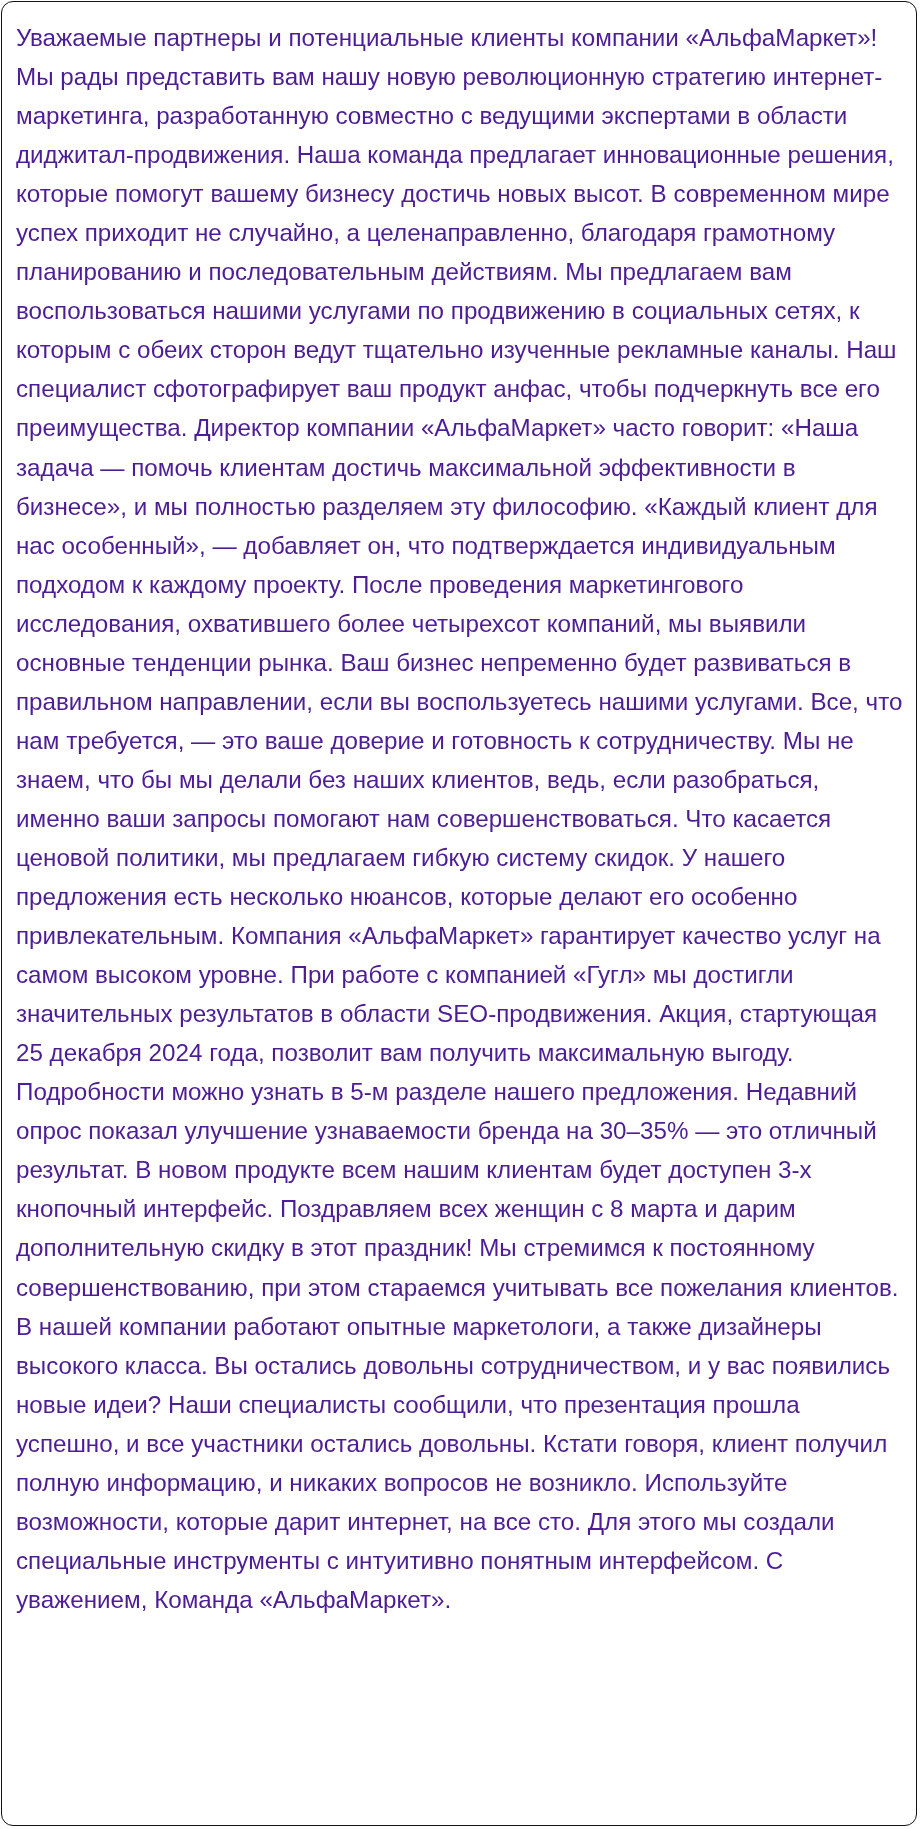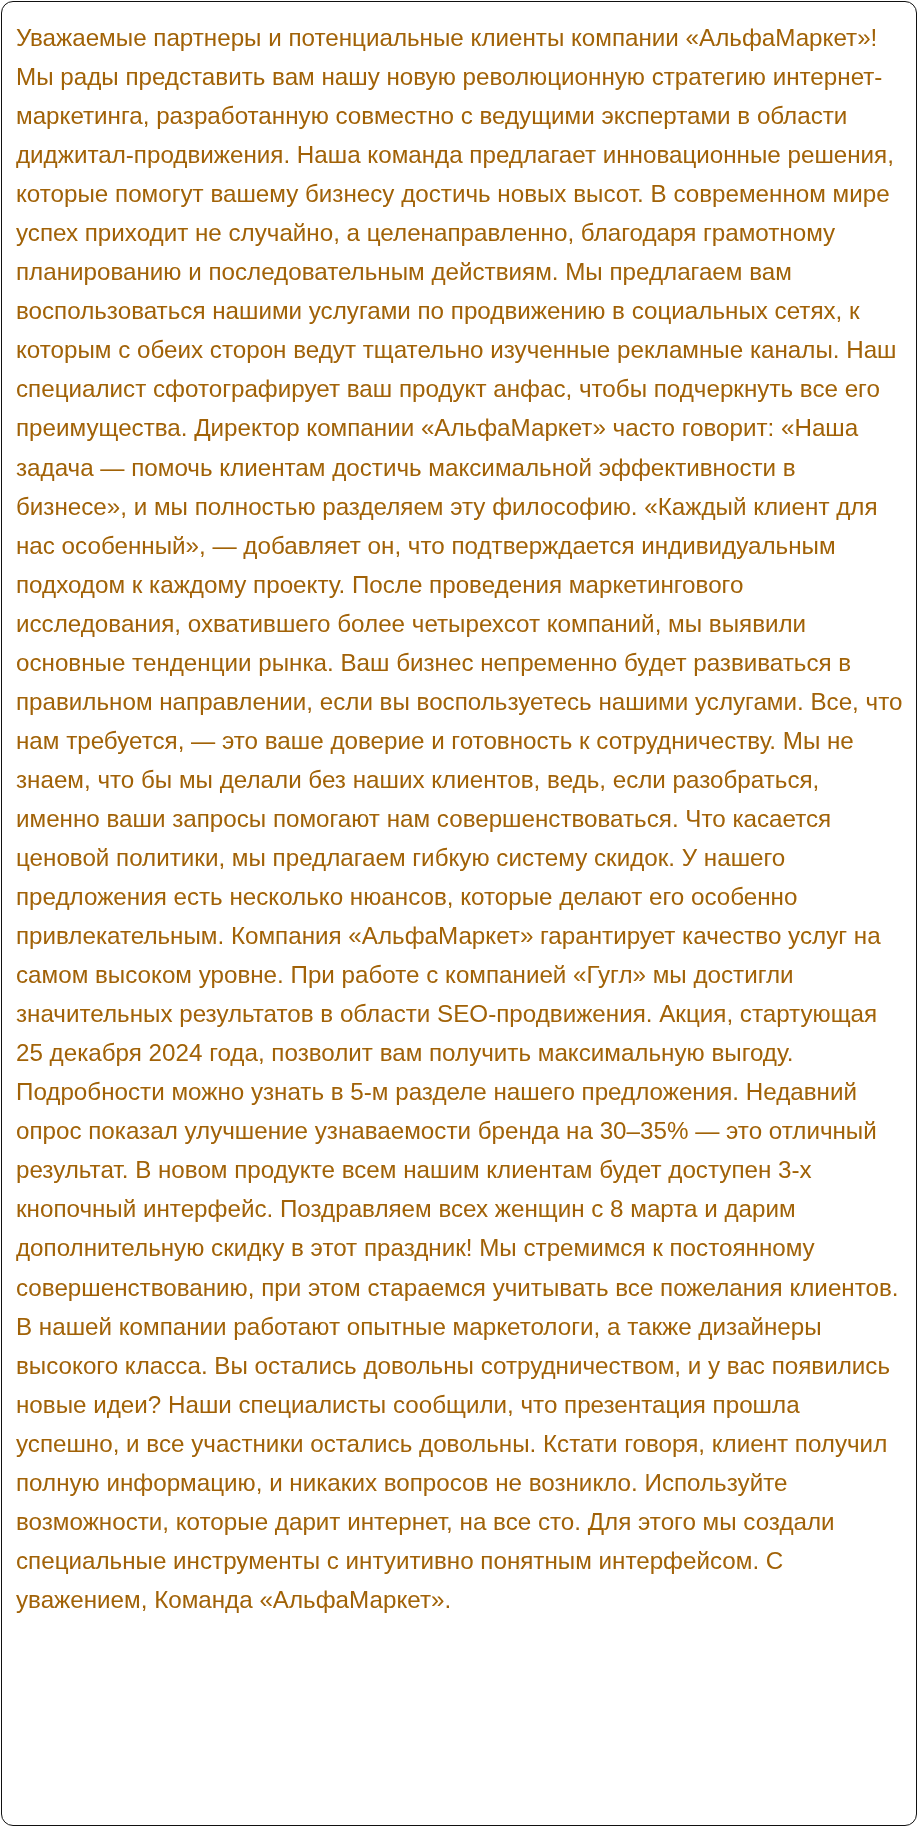--- a/index.html
+++ b/index.html
@@ -22,21 +22,21 @@
       border: 1.5px solid #111111;
       border-radius: 12px;
       background: #ffffff;
       padding: 16px 12px 0 14px;
     }
     .letter-text {
       margin: 0;
       font-family: "Liberation Sans", sans-serif;
       font-size: 24.2px;
       line-height: 39.05px;
-      color: #a16207;
+      color: #4c1d95;
       word-wrap: break-word;
     }
   </style>
 </head>
 <body>
 
 <div class="letter-box">
   <p class="letter-text">Уважаемые партнеры и потенциальные клиенты компании «АльфаМаркет»! Мы рады представить вам нашу новую революционную стратегию интернет-маркетинга, разработанную совместно с ведущими экспертами в области диджитал-продвижения. Наша команда предлагает инновационные решения, которые помогут вашему бизнесу достичь новых высот. В современном мире успех приходит не случайно, а целенаправленно, благодаря грамотному планированию и последовательным действиям. Мы предлагаем вам воспользоваться нашими услугами по продвижению в социальных сетях, к которым с обеих сторон ведут тщательно изученные рекламные каналы. Наш специалист сфотографирует ваш продукт анфас, чтобы подчеркнуть все его преимущества. Директор компании «АльфаМаркет» часто говорит: «Наша задача — помочь клиентам достичь максимальной эффективности в бизнесе», и мы полностью разделяем эту философию. «Каждый клиент для нас особенный», — добавляет он, что подтверждается индивидуальным подходом к каждому проекту. После проведения маркетингового исследования, охватившего более четырехсот компаний, мы выявили основные тенденции рынка. Ваш бизнес непременно будет развиваться в правильном направлении, если вы воспользуетесь нашими услугами. Все, что нам требуется, — это ваше доверие и готовность к сотрудничеству. Мы не знаем, что бы мы делали без наших клиентов, ведь, если разобраться, именно ваши запросы помогают нам совершенствоваться. Что касается ценовой политики, мы предлагаем гибкую систему скидок. У нашего предложения есть несколько нюансов, которые делают его особенно привлекательным. Компания «АльфаМаркет» гарантирует качество услуг на самом высоком уровне. При работе с компанией «Гугл» мы достигли значительных результатов в области SEO-продвижения. Акция, стартующая 25 декабря 2024 года, позволит вам получить максимальную выгоду. Подробности можно узнать в 5-м разделе нашего предложения. Недавний опрос показал улучшение узнаваемости бренда на 30–35% — это отличный результат. В новом продукте всем нашим клиентам будет доступен 3-х кнопочный интерфейс. Поздравляем всех женщин с 8 марта и дарим дополнительную скидку в этот праздник! Мы стремимся к постоянному совершенствованию, при этом стараемся учитывать все пожелания клиентов. В нашей компании работают опытные маркетологи, а также дизайнеры высокого класса. Вы остались довольны сотрудничеством, и у вас появились новые идеи? Наши специалисты сообщили, что презентация прошла успешно, и все участники остались довольны. Кстати говоря, клиент получил полную информацию, и никаких вопросов не возникло. Используйте возможности, которые дарит интернет, на все сто. Для этого мы создали специальные инструменты с интуитивно понятным интерфейсом. С уважением, Команда «АльфаМаркет».</p>
 </div>
 

